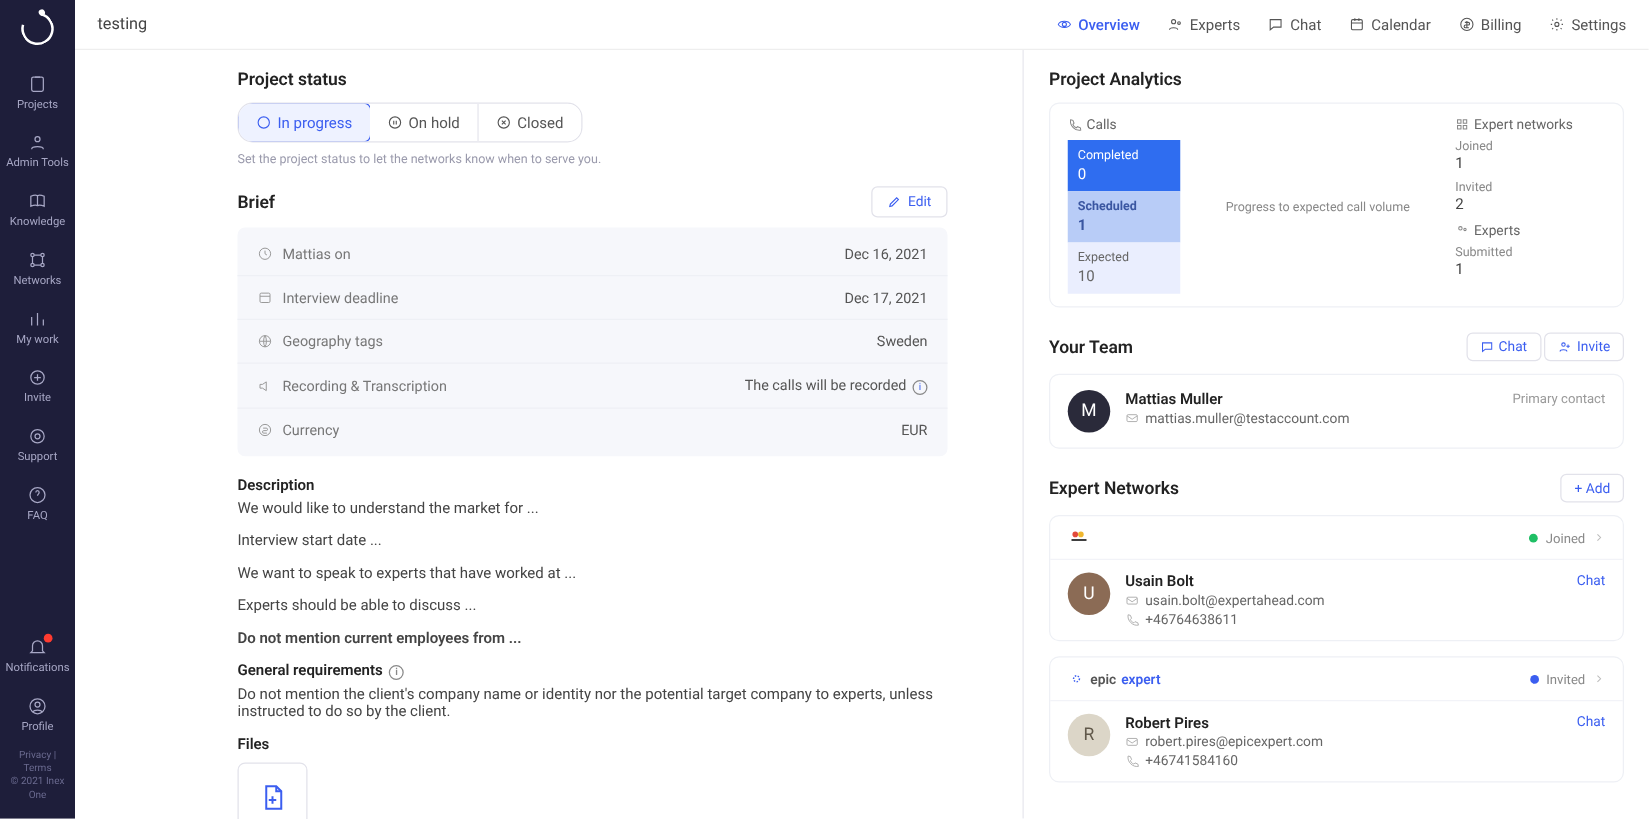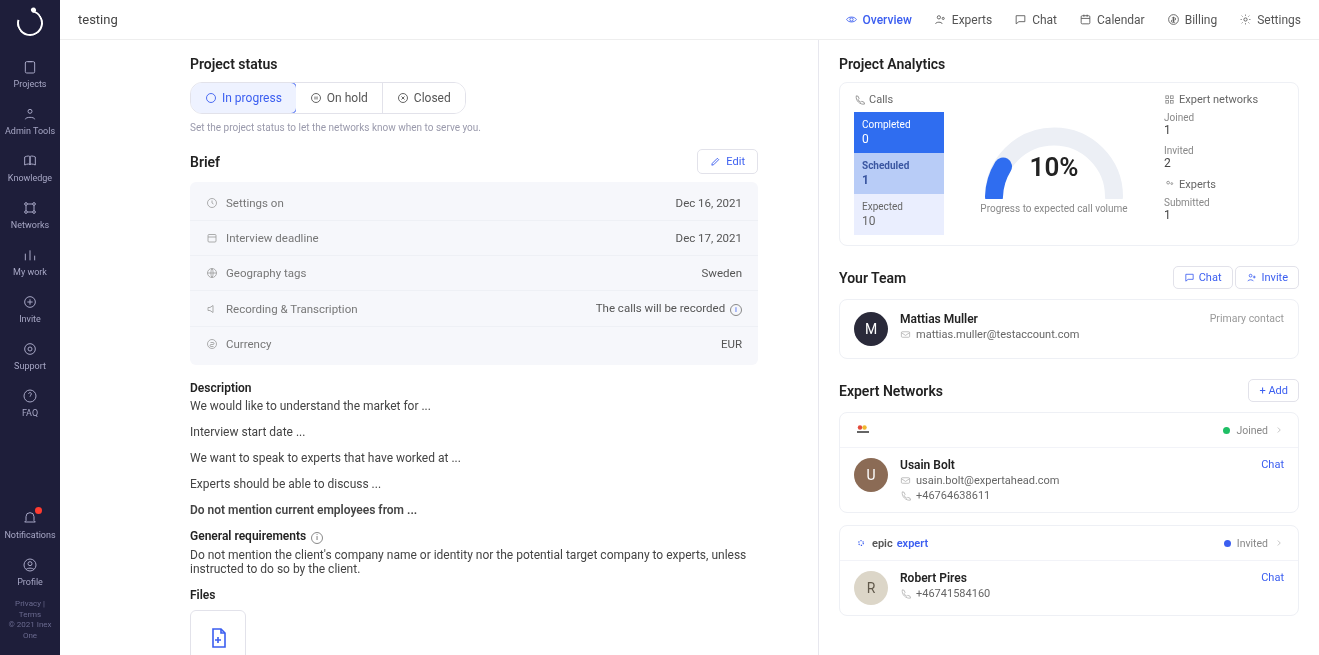--- a/index.html
+++ b/index.html
@@ -306,21 +306,21 @@
             </button>
         </div>
 
         <div class="brief-table">
           <div class="brief-row">
             <span class="bl">
                 <svg viewBox="0 0 24 24">
                   <circle cx="12" cy="12" r="9"></circle>
                   <path d="M12 7v5l3 2"></path>
                 </svg>
-                <span>Settings on</span>
+                <span>Mattias on</span>
               </span>
             <span class="bv">Dec 16, 2021</span>
           </div>
           <div class="brief-row">
             <span class="bl">
                 <svg viewBox="0 0 24 24">
                   <rect x="4" y="5" width="16" height="15" rx="2"></rect>
                   <path d="M4 10h16"></path>
                 </svg>
                 <span>Interview deadline</span>
@@ -389,27 +389,20 @@
                 <svg viewBox="0 0 24 24">
                   <path d="M5 4l4 1 2 5-2 2c1 3 3 5 6 6l2-2 5 2 1 4c-10 2-20-8-18-18z"></path>
                 </svg>
                 <span>Calls</span>
               </div>
             <div class="stat-box sb-completed"><span class="lbl">Completed</span><span class="val">0</span></div>
             <div class="stat-box sb-scheduled"><span class="lbl">Scheduled</span><span class="val">1</span></div>
             <div class="stat-box sb-expected"><span class="lbl">Expected</span><span class="val">10</span></div>
           </div>
           <div class="gauge-col">
-            <div class="gauge-wrap">
-              <svg viewBox="0 0 100 100">
-                <path d="M10 55 A40 40 0 0 1 90 55" stroke="#eceff5" stroke-width="12" fill="none" stroke-linecap="round"></path>
-                <path d="M10 55 A40 40 0 0 1 16 35" stroke="#2f6df0" stroke-width="12" fill="none" stroke-linecap="round"></path>
-              </svg>
-              <div class="gauge-text">10%</div>
-            </div>
             <div class="gauge-caption">Progress to expected call volume</div>
           </div>
           <div class="right-meta">
             <div class="rm-head">
                 <svg viewBox="0 0 24 24">
                   <rect x="4" y="4" width="6" height="6"></rect>
                   <rect x="14" y="4" width="6" height="6"></rect>
                   <rect x="4" y="14" width="6" height="6"></rect>
                   <rect x="14" y="14" width="6" height="6"></rect>
                 </svg>
@@ -533,20 +526,27 @@
                   <path d="M9 6l6 6-6 6"></path>
                 </svg>
               </span>
           </div>
           <div class="en-body">
             <div class="avatar light">R</div>
             <div class="person-info">
               <div class="name">Robert Pires</div>
               <div class="line">
                   <svg viewBox="0 0 24 24">
+                    <rect x="3" y="6" width="18" height="12" rx="2"></rect>
+                    <path d="M3 8l9 6 9-6"></path>
+                  </svg>
+                  <span>robert.pires@epicexpert.com</span>
+                </div>
+              <div class="line">
+                  <svg viewBox="0 0 24 24">
                     <path d="M5 4l4 1 2 5-2 2c1 3 3 5 6 6l2-2 5 2 1 4c-10 2-20-8-18-18z"></path>
                   </svg>
                   <span>+46741584160</span>
                 </div>
             </div>
             <span class="chat-link">
                 <svg viewBox="0 0 24 24" stroke="#3b5ef0" fill="none" stroke-width="1.8">
                   <path d="M4 5h16v11H9l-5 4z"></path>
                 </svg>
                 <span>Chat</span>

